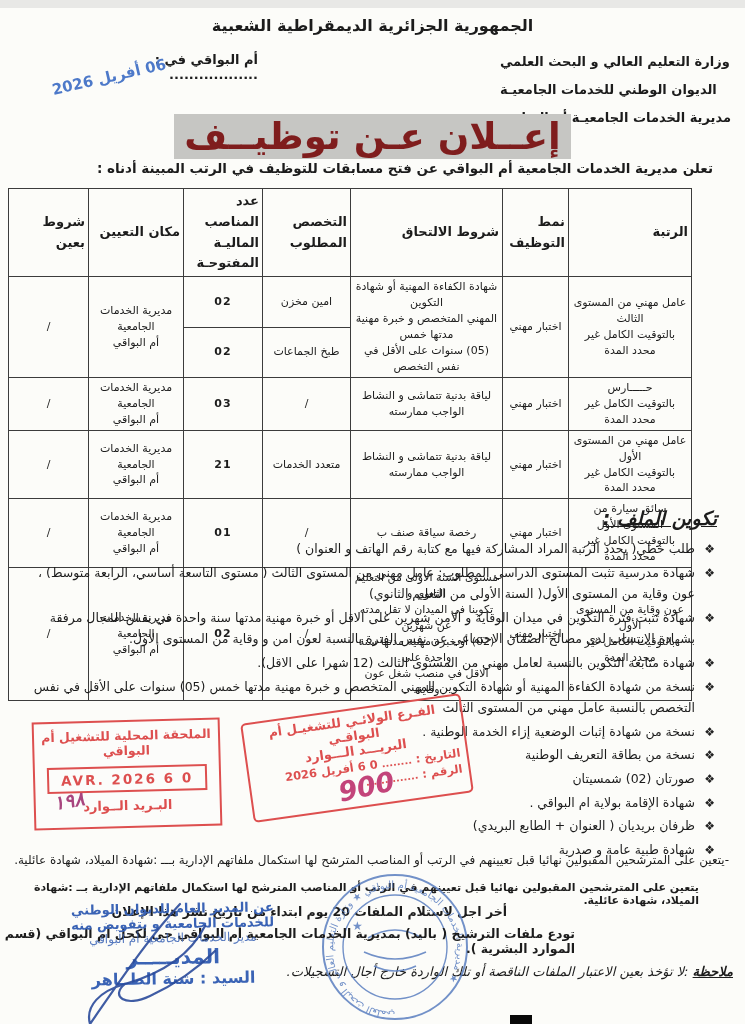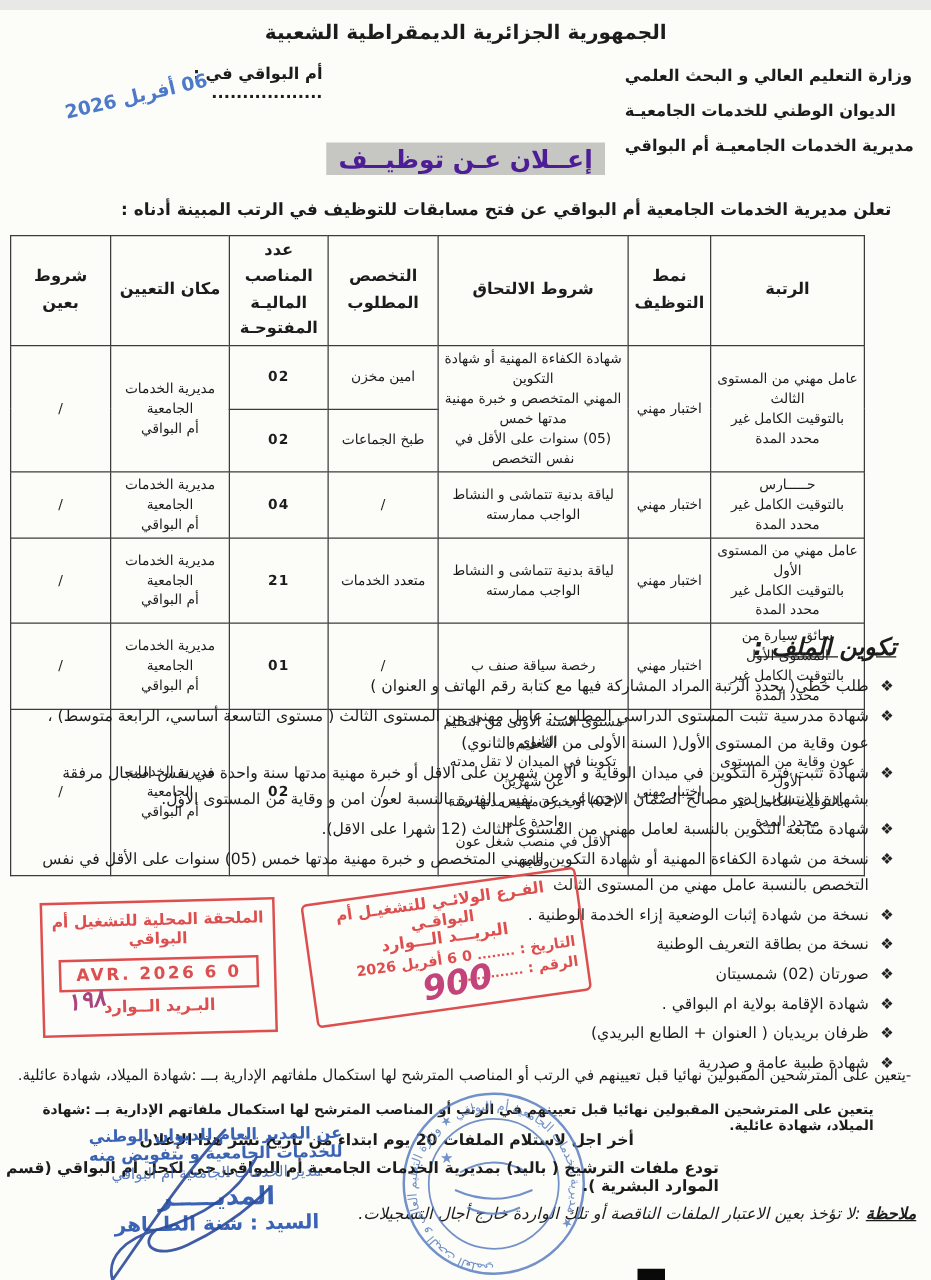--- a/index.html
+++ b/index.html
@@ -7,29 +7,29 @@
         font-family:"DejaVu Sans",sans-serif;color:#1c1c1c;margin:8px auto;}
   .abs{position:absolute;}
   .rtl{direction:rtl;unicode-bidi:embed;}
   
   .republic{top:8px;left:0;width:100%;text-align:center;font-size:16px;font-weight:bold;}
   .ministry{top:40px;right:14px;text-align:left;font-size:13px;font-weight:bold;line-height:28px;}
   .place-date{top:44px;left:88px;width:170px;font-size:13px;font-weight:bold;text-align:right;}
   .blue-date{top:60px;left:34px;width:150px;text-align:center;color:#4d79c9;font-size:15px;
              font-weight:bold;transform:rotate(-13deg);letter-spacing:1px;}
   .main-title{top:106px;left:0;width:100%;text-align:center;}
-  .main-title span{display:inline-block;background:#c6c6c3;color:#4c1d95;font-size:20px;
+  .main-title span{display:inline-block;background:#c6c6c3;color:#7f1d1d;font-size:37px;
                    font-weight:bold;padding:1px 10px;letter-spacing:1px;}
   .intro{top:152px;right:32px;font-size:13.5px;font-weight:bold;}
   
   table.doc{position:absolute;top:180px;left:8px;width:684px;border-collapse:collapse;
             direction:rtl;text-align:center;table-layout:fixed;}
   table.doc th,table.doc td{border:1.4px solid #3c3c3c;padding:2px 3px;white-space:pre-line;
             vertical-align:middle;}
-  table.doc th{font-size:13px;font-weight:bold;line-height:1.6;height:56px;}
+  table.doc th{font-size:13px;font-weight:bold;line-height:1.6;height:56px;text-align:right;}
   table.doc td{font-size:11px;line-height:1.45;}
   .cnt{font-size:12px;font-weight:bold;letter-spacing:1px;}
   
   .file-heading{top:499px;right:28px;font-size:19px;font-weight:bold;font-style:italic;
                 text-decoration:underline;}
   ul.bullets{top:530px;right:30px;width:700px;list-style:none;margin:0;padding:0;
              font-size:12.5px;line-height:1.72;}
   ul.bullets li{padding-right:20px;margin-bottom:2px;}
   ul.bullets .blt{display:inline-block;margin-right:-20px;width:20px;color:#222;font-size:12px;}
   .note-light{top:845px;right:16px;font-size:12px;}
@@ -133,21 +133,21 @@
     <tr style="height:31px">
       <td>طبخ الجماعات</td>
       <td class="cnt">02</td>
     </tr>
     <tr style="height:42px">
       <td>حـــــارس
 بالتوقيت الكامل غير محدد المدة</td>
       <td>اختبار مهني</td>
       <td>لياقة بدنية تتماشى و النشاط الواجب ممارسته</td>
       <td>/</td>
-      <td class="cnt">04</td>
+      <td class="cnt">03</td>
       <td>مديرية الخدمات الجامعية
 أم البواقي</td>
       <td>/</td>
     </tr>
     <tr style="height:46px">
       <td>عامل مهني من المستوى الأول
 بالتوقيت الكامل غير محدد المدة</td>
       <td>اختبار مهني</td>
       <td>لياقة بدنية تتماشى و النشاط الواجب ممارسته</td>
       <td>متعدد الخدمات</td>

